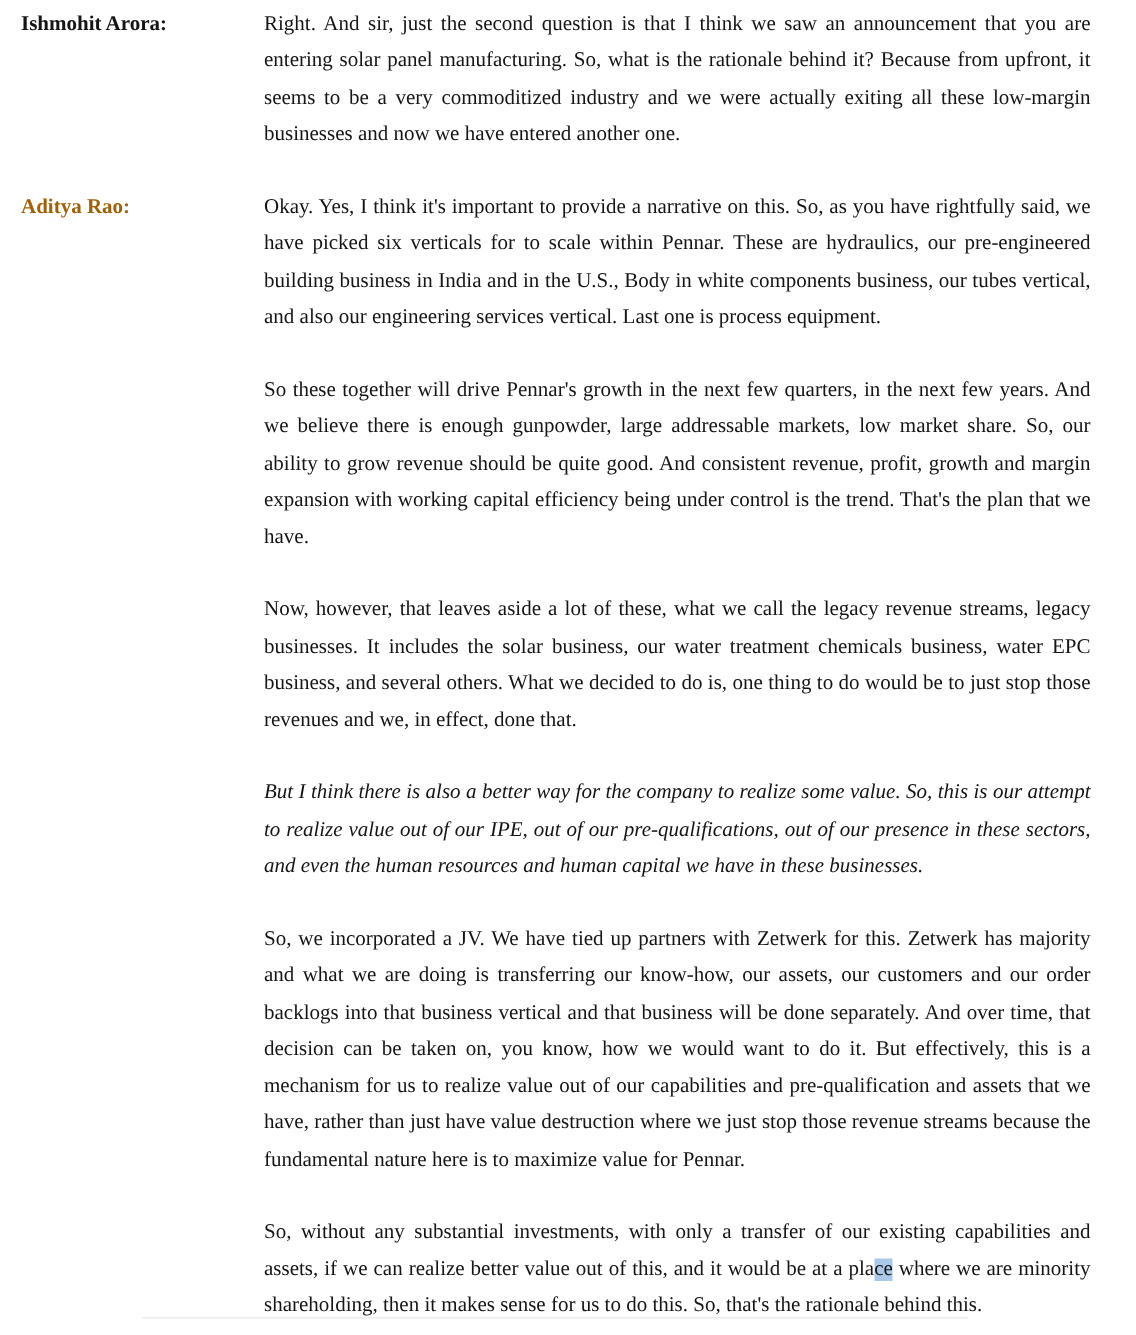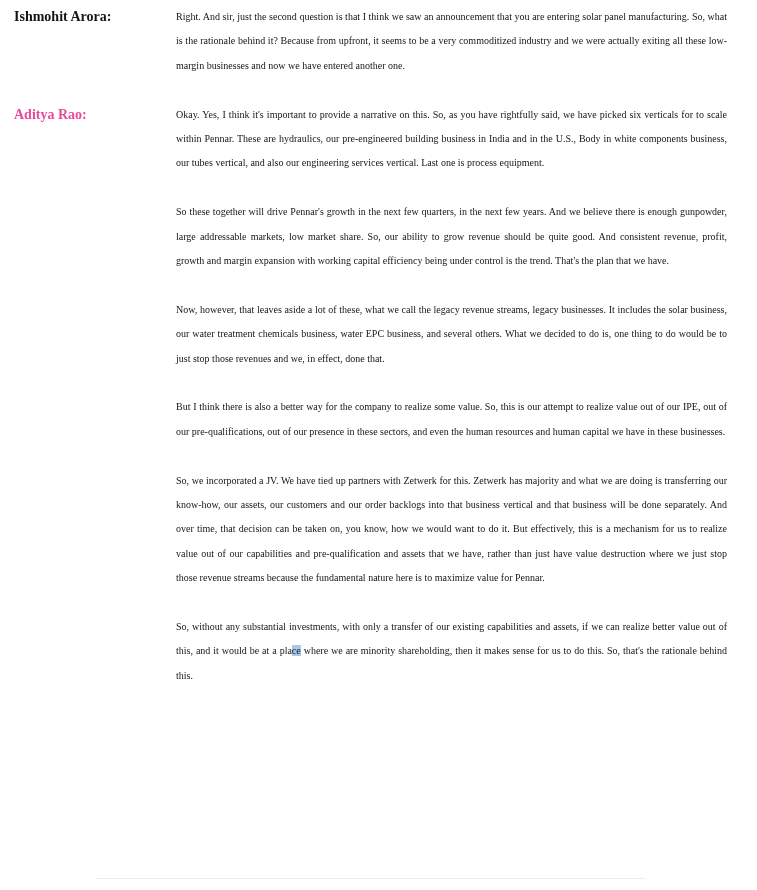--- a/index.html
+++ b/index.html
@@ -31,21 +31,21 @@
     font-size: 14px;
     line-height: 24.4px;
     white-space: nowrap;
   }
   .content {
     flex: 0 0 551px;
     width: 551px;
   }
   .para {
     margin: 0 0 24.4px 0;
-    font-size: 10px;
+    font-size: 14px;
     line-height: 24.4px;
     text-align: justify;
   }
   .hl {
     background: #a9c8ea;
     margin-top: 40px;
   }
   .faint-line {
     position: absolute;
     left: 95px;
@@ -60,25 +60,25 @@
 
 <div class="document">
   <div id="transcript">
       <div class="row">
         <div class="speaker" style="color: rgb(21, 21, 21);">Ishmohit Arora:</div>
         <div class="content">
           <p class="para" style="color: rgb(21, 21, 21);"><span>Right. And sir, just the second question is that I think we saw an announcement that you are entering solar panel manufacturing. So, what is the rationale behind it? Because from upfront, it seems to be a very commoditized industry and we were actually exiting all these low-margin businesses and now we have entered another one.</span></p>
         </div>
       </div>
       <div class="row">
-        <div class="speaker" style="color: #ec4899;">Aditya Rao:</div>
+        <div class="speaker" style="color: #a16207;">Aditya Rao:</div>
         <div class="content">
           <p class="para" style="color: rgb(21, 21, 21);"><span>Okay. Yes, I think it's important to provide a narrative on this. So, as you have rightfully said, we have picked six verticals for to scale within Pennar. These are hydraulics, our pre-engineered building business in India and in the U.S., Body in white components business, our tubes vertical, and also our engineering services vertical. Last one is process equipment.</span></p>
           <p class="para" style="color: rgb(21, 21, 21);"><span>So these together will drive Pennar's growth in the next few quarters, in the next few years. And we believe there is enough gunpowder, large addressable markets, low market share. So, our ability to grow revenue should be quite good. And consistent revenue, profit, growth and margin expansion with working capital efficiency being under control is the trend. That's the plan that we have.</span></p>
           <p class="para" style="color: rgb(21, 21, 21);"><span>Now, however, that leaves aside a lot of these, what we call the legacy revenue streams, legacy businesses. It includes the solar business, our water treatment chemicals business, water EPC business, and several others. What we decided to do is, one thing to do would be to just stop those revenues and we, in effect, done that.</span></p>
-          <p class="para" style="color: rgb(21, 21, 21);"><span>But I think there is also a better way for the company to realize some value. So, this is our attempt to realize value out of our IPE, out of our pre-qualifications, out of our presence in these sectors, and even the human resources and human capital we have in these businesses.</span></p>
+          <p class="para" style="color: rgb(21, 21, 21); font-style: italic;"><span>But I think there is also a better way for the company to realize some value. So, this is our attempt to realize value out of our IPE, out of our pre-qualifications, out of our presence in these sectors, and even the human resources and human capital we have in these businesses.</span></p>
           <p class="para" style="color: rgb(21, 21, 21);"><span>So, we incorporated a JV. We have tied up partners with Zetwerk for this. Zetwerk has majority and what we are doing is transferring our know-how, our assets, our customers and our order backlogs into that business vertical and that business will be done separately. And over time, that decision can be taken on, you know, how we would want to do it. But effectively, this is a mechanism for us to realize value out of our capabilities and pre-qualification and assets that we have, rather than just have value destruction where we just stop those revenue streams because the fundamental nature here is to maximize value for Pennar.</span></p>
           <p class="para" style="color: rgb(21, 21, 21);"><span>So, without any substantial investments, with only a transfer of our existing capabilities and assets, if we can realize better value out of this, and it would be at a pla</span><span class="hl" style="background: rgb(169, 200, 234);">ce</span><span> where we are minority shareholding, then it makes sense for us to do this. So, that's the rationale behind this.</span></p>
         </div>
       </div>
     </div>
   <div class="faint-line"></div>
 </div>
 
 </body></html>

